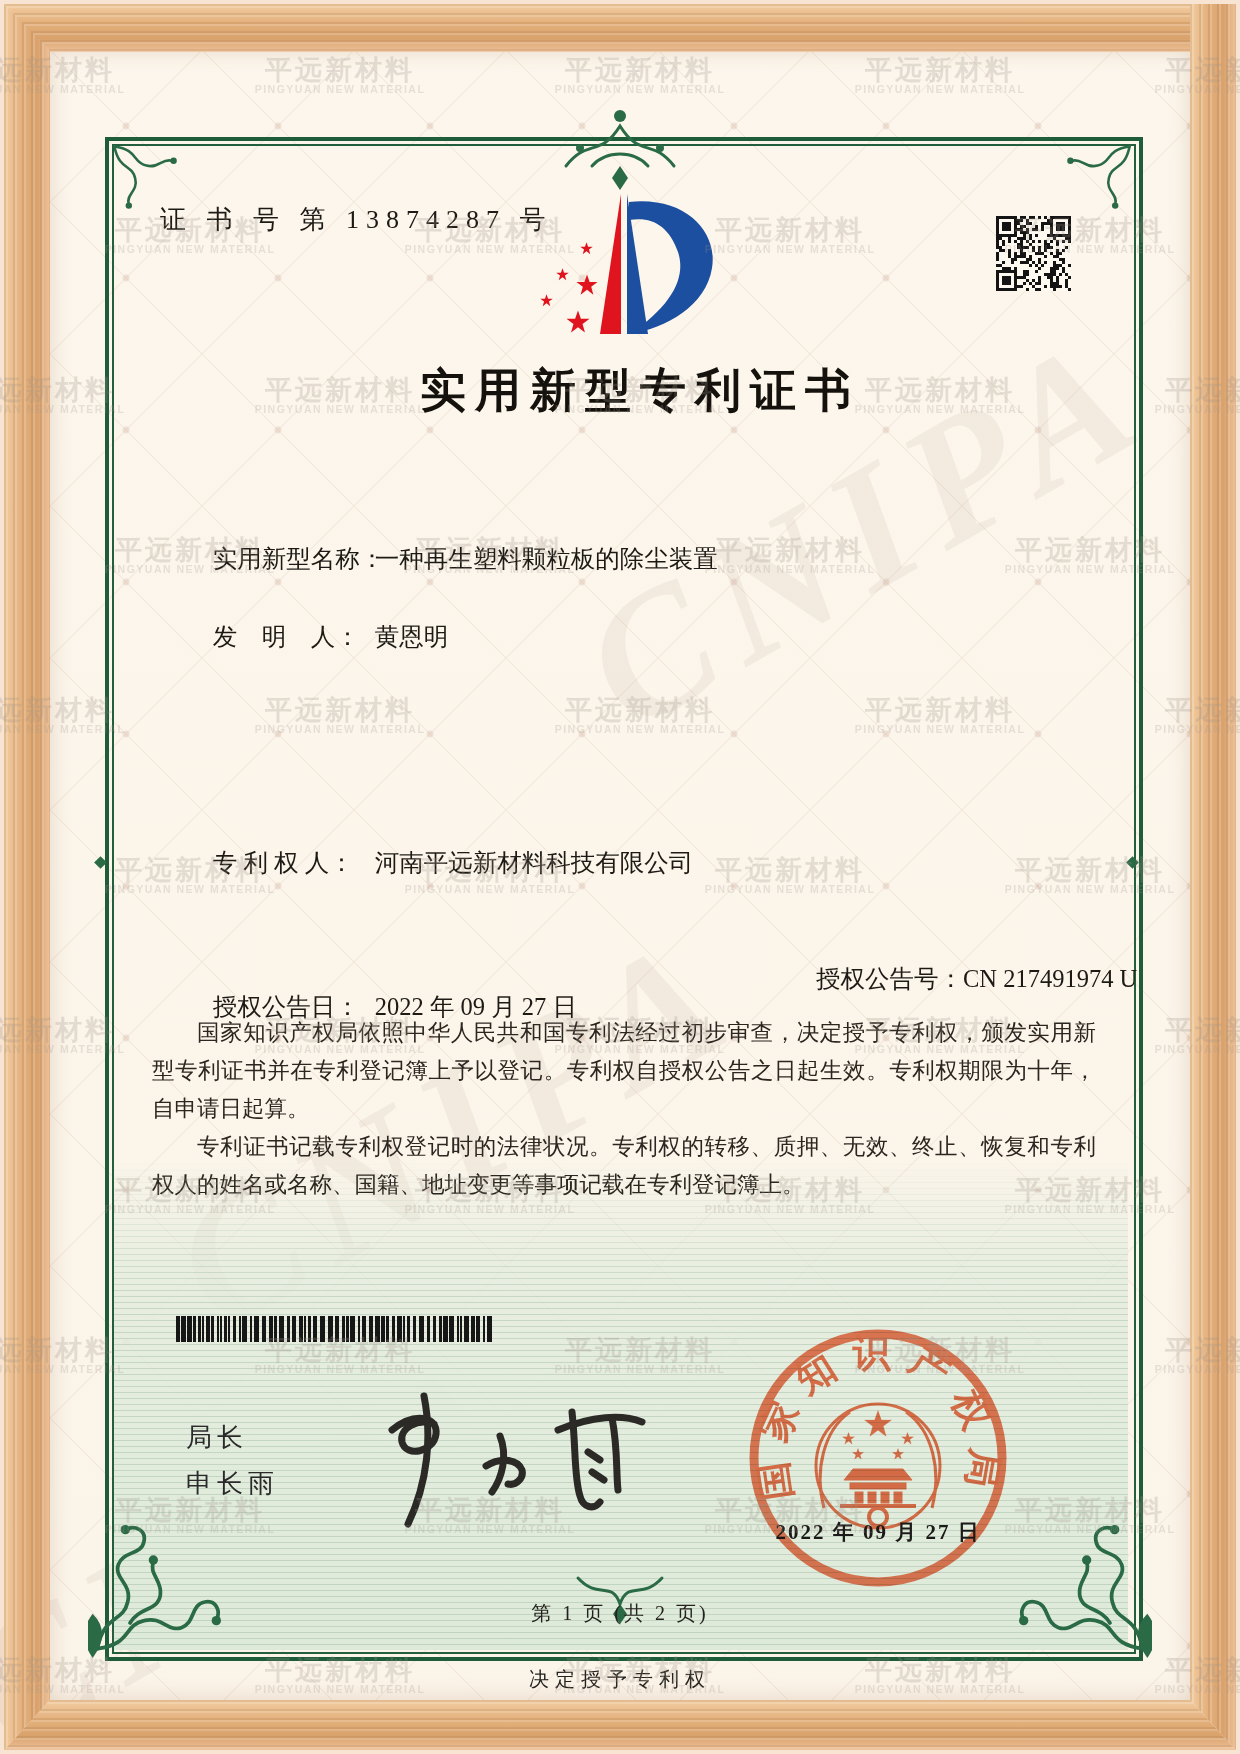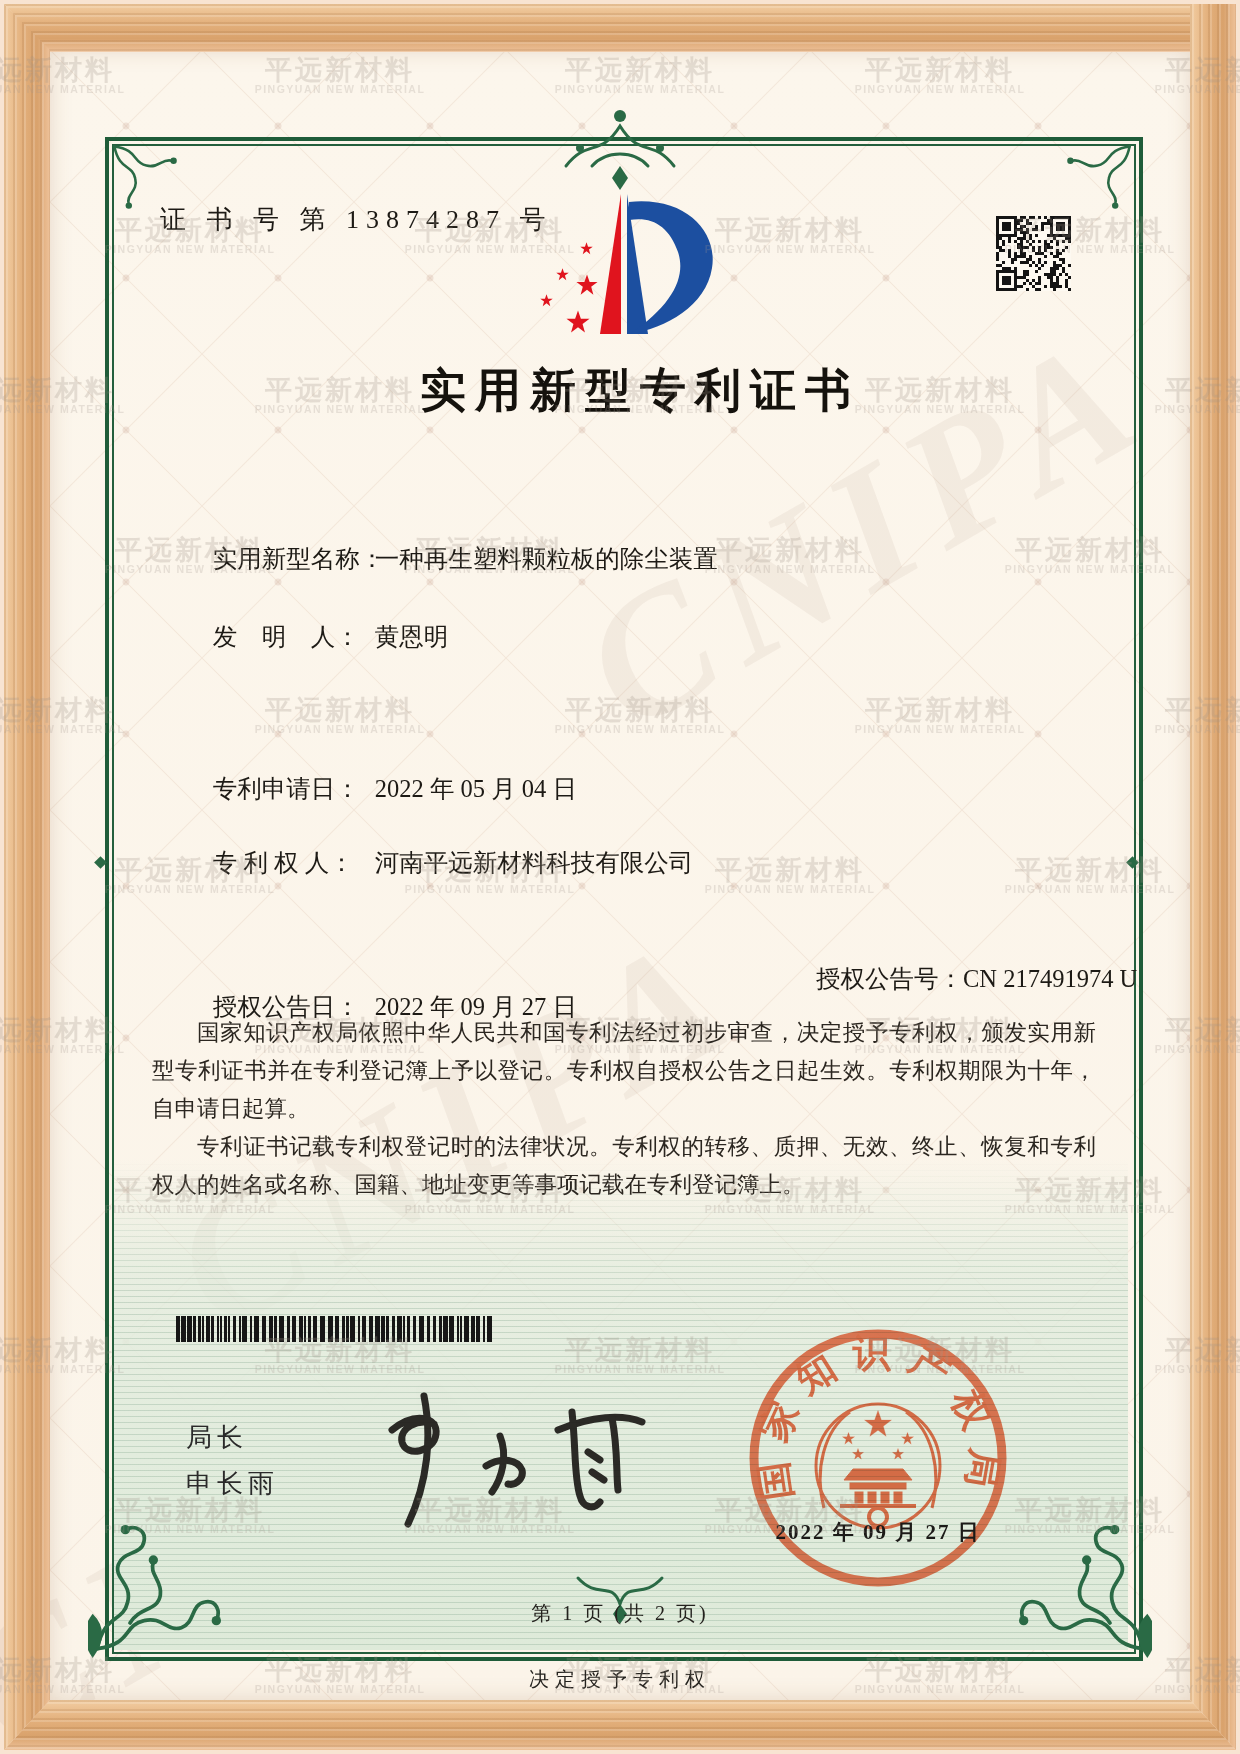--- a/index.html
+++ b/index.html
@@ -829,23 +829,20 @@
       </div>
 
     <div class="title">实用新型专利证书</div>
 
     <div class="frow" style="top:514px;">
       <span class="lab">实用新型名称：</span><span class="val">一种再生塑料颗粒板的除尘装置</span>
     </div>
     <div class="frow" style="top:592px;">
       <span class="lab">发　明　人：</span><span class="val">黄恩明</span>
     </div>
-    <div class="frow" style="top:744px;">
-      <span class="lab">专利申请日：</span><span class="val">2022 年 05 月 04 日</span>
-    </div>
     <div class="frow" style="top:818px;">
       <span class="lab">专 利 权 人：</span><span class="val">河南平远新材料科技有限公司</span>
     </div>
     <div class="frow" style="top:962px;width:960px;">
       <span class="lab">授权公告日：</span><span class="val">2022 年 09 月 27 日</span>
       <span class="grant2"><span>授权公告号：</span><span>CN 217491974 U</span></span>
     </div>
 
     <div class="bodytext">
       <p>国家知识产权局依照中华人民共和国专利法经过初步审查，决定授予专利权，颁发实用新型专利证书并在专利登记簿上予以登记。专利权自授权公告之日起生效。专利权期限为十年，自申请日起算。</p>

